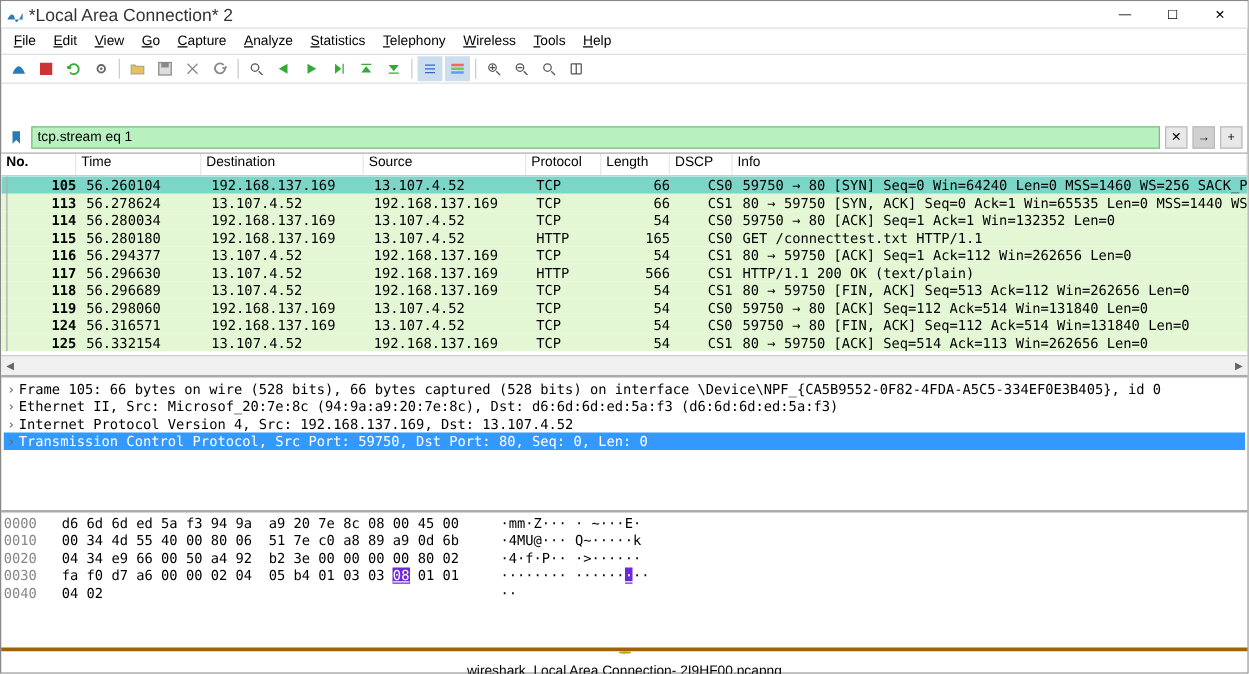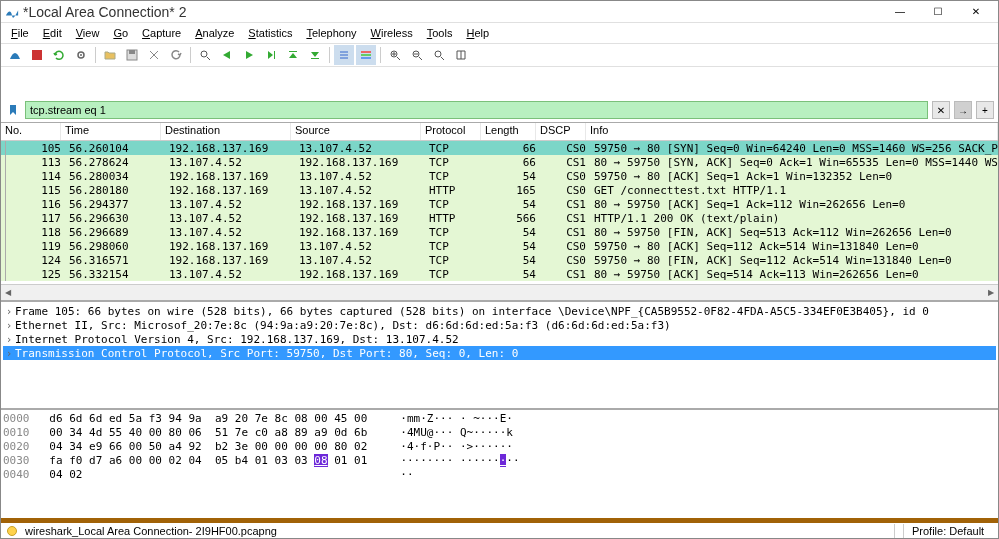--- a/index.html
+++ b/index.html
@@ -32,25 +32,25 @@
 .sb-track { position: absolute; top: 2px; left: 14px; right: 14px; bottom: 2px; }
 .sb-arrow { position: absolute; top: 0; bottom: 0; width: 14px; font-size: 8px; display: flex; align-items: center; justify-content: center; color: #666; }
 .sb-left { left: 0; } .sb-right { right: 0; }
 .details-pane { flex: 0 0 auto; height: 108px; border-top: 2px solid #aaa; overflow: auto; font-family: Consolas, monospace; font-size: 11px; padding: 2px; }
 .detail-row { display: flex; align-items: center; height: 14px; white-space: nowrap; }
 .detail-row .toggle { width: 12px; text-align: center; color: #666; }
 .detail-row.selected { background: #3399ff; color: #fff; }
 .hex-pane { flex: 0 0 auto; height: 80px; border-top: 2px solid #aaa; overflow: auto; font-family: Consolas, monospace; font-size: 11px; padding: 2px; white-space: pre; line-height: 14px; }
 .hex-offset { color: #888; }
 .hex-hl { background: #6d28d9; color: #fff; text-decoration: underline; }
-.statusbar { height: 20px; border-top: 5px solid #a16207; display: flex; align-items: center; padding: 0 6px; font-size: 11px; gap: 8px; margin-top: auto; }
+.statusbar { height: 20px; border-top: 3px solid #a16207; display: flex; align-items: center; padding: 0 6px; font-size: 11px; gap: 8px; margin-top: auto; flex-direction: column; }
 .status-led { width: 10px; height: 10px; border-radius: 50%; background: #ffd24d; border: 1px solid #c9a227; }
 .status-text { flex: 1; }
 .status-sep { width: 1px; height: 14px; background: #ccc; }
-.col-no{width:60px;text-align:right;} .col-time{width:100px;} .col-src{width:130px;} .col-dst{width:130px;} .col-proto{width:60px;} .col-len{width:55px;text-align:right;} .col-dscp{width:50px;text-align:right;} .col-info{flex:1;}
+.col-no{width:60px;text-align:right;font-weight:bold;} .col-time{width:100px;} .col-src{width:130px;} .col-dst{width:130px;} .col-proto{width:60px;} .col-len{width:55px;text-align:right;} .col-dscp{width:50px;text-align:right;} .col-info{flex:1;}
 .tree-bar{width:12px;border-left:1px solid #aaa;margin-left:4px;height:100%;}
 </style>
 </head>
 <body>
 
 <div class="window">
 
   <div class="titlebar">
     <svg class="titlebar-icon" viewBox="0 0 16 16">
         <path fill="#2b7bb9" d="M1 12c3-6 6-6 7 0s4 0 7-6v6H1z"></path>

